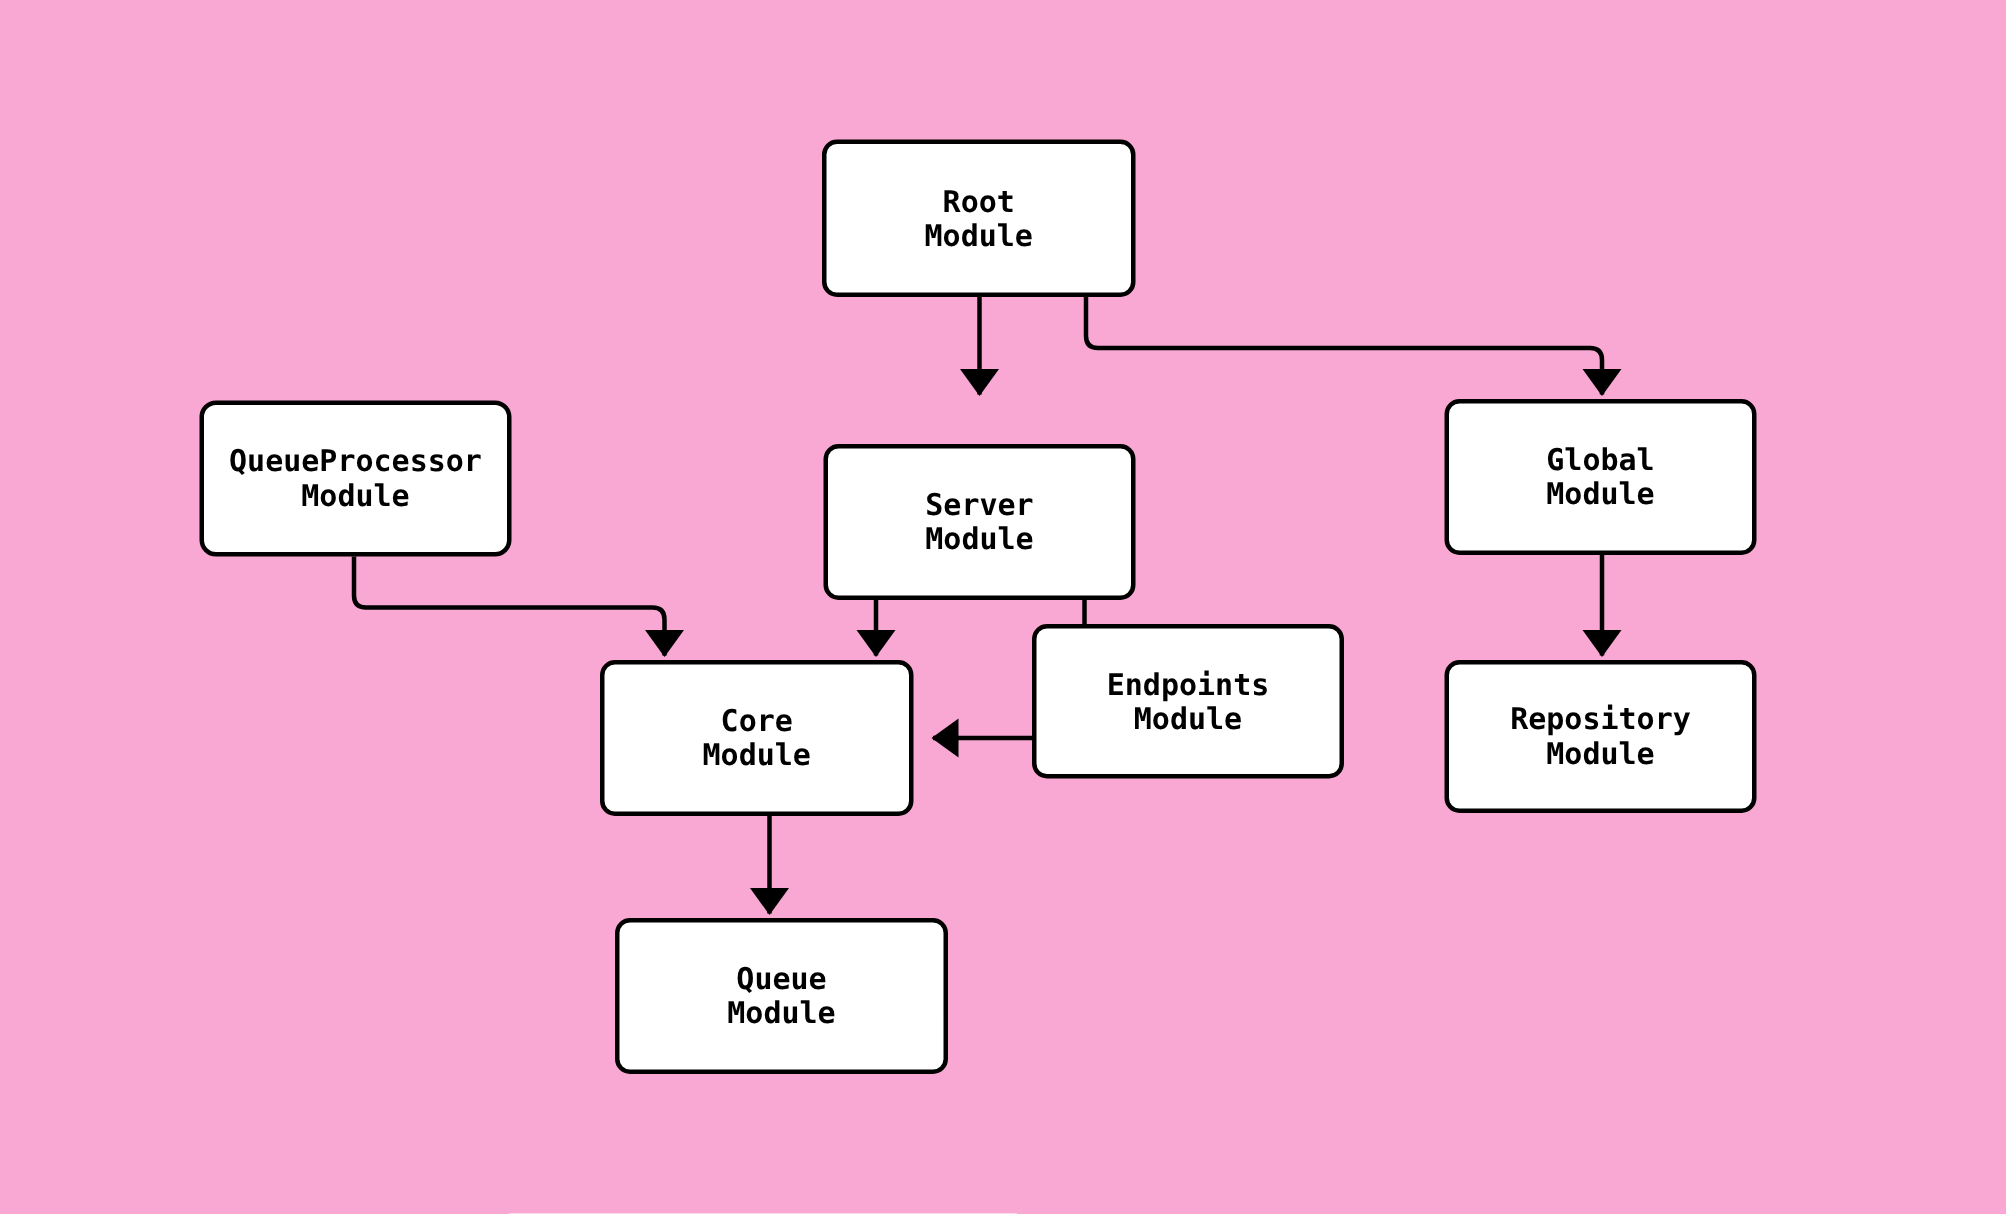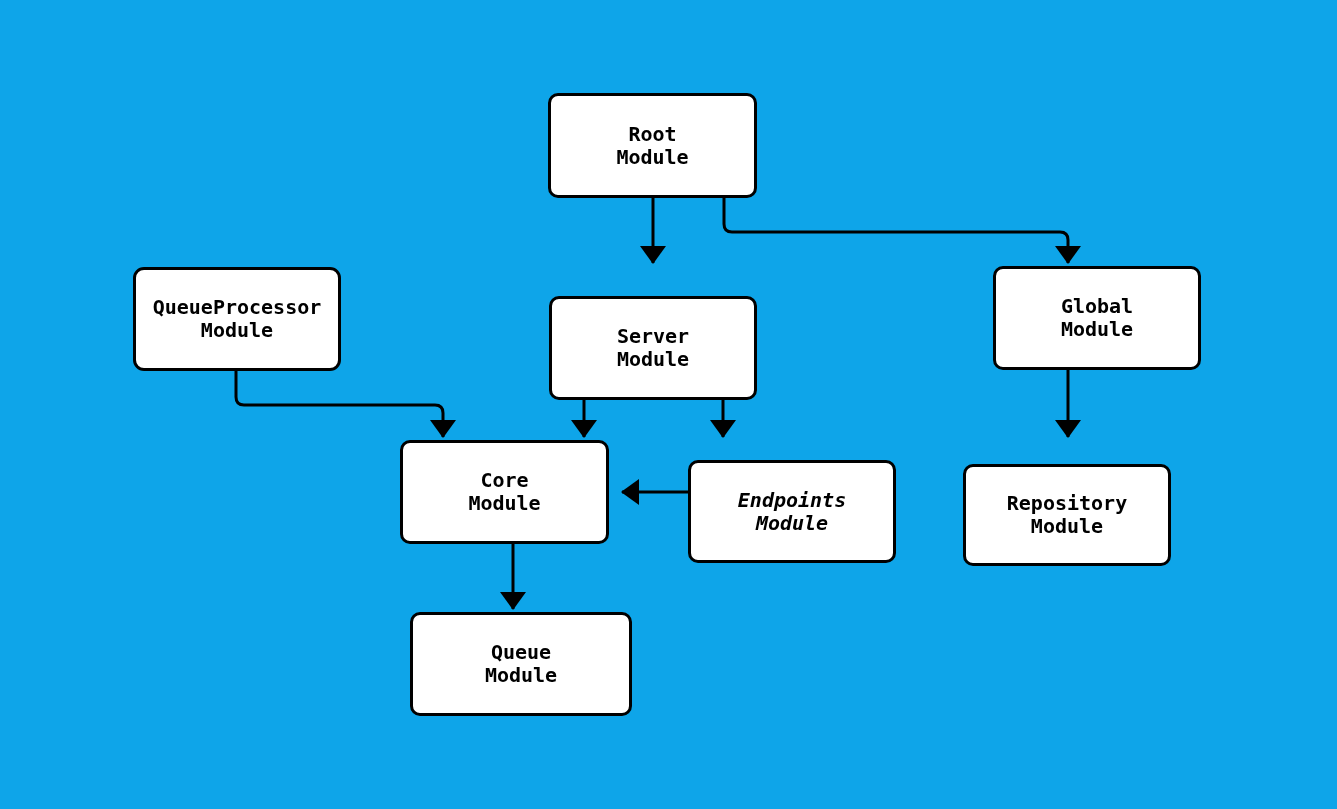--- a/index.html
+++ b/index.html
@@ -5,21 +5,21 @@
   html, body {
     margin: 0;
     padding: 0;
     background: #ffffff;
     font-family: "DejaVu Sans Mono", "Liberation Mono", monospace;
   }
   .canvas {
     position: relative;
     width: 1337px;
     height: 809px;
-    background: #0ea5e9;
+    background: #f9a8d4;
     overflow: hidden;
   }
   .edges-layer {
     position: absolute;
     left: 0;
     top: 0;
     width: 1337px;
     height: 809px;
   }
   .edge {
@@ -42,24 +42,24 @@
     white-space: pre-line;
     font-size: 20px;
     line-height: 23px;
     font-weight: bold;
     color: #000000;
     text-align: center;
   }
   .node-root          { left: 548px;  top: 93px;  width: 209px; height: 105px; }
   .node-queueprocessor{ left: 133px;  top: 267px; width: 208px; height: 104px; border-radius: 11px; }
   .node-server        { left: 549px;  top: 268px; width: 208px; height: 104px; margin-top: 28px; }
-  .node-global        { left: 963px;  top: 266px; width: 208px; height: 104px; margin-left: 30px; }
+  .node-global        { left: 963px;  top: 266px; width: 208px; height: 104px; }
   .node-core          { left: 400px;  top: 440px; width: 209px; height: 104px; }
-  .node-endpoints     { left: 688px;  top: 460px; width: 208px; height: 103px; font-style: italic; }
-  .node-repository    { left: 963px;  top: 464px; width: 208px; height: 102px; }
+  .node-endpoints     { left: 688px;  top: 416px; width: 208px; height: 103px; }
+  .node-repository    { left: 963px;  top: 440px; width: 208px; height: 102px; }
   .node-queue         { left: 410px;  top: 612px; width: 222px; height: 104px; }
 </style>
 </head>
 <body>
 
 <div class="canvas">
 
   <svg class="edges-layer" viewBox="0 0 1337 809" xmlns="http://www.w3.org/2000/svg">
     <defs>
       <marker id="arrowhead" markerUnits="userSpaceOnUse" markerWidth="20" markerHeight="28" refX="17" refY="13" orient="auto">

